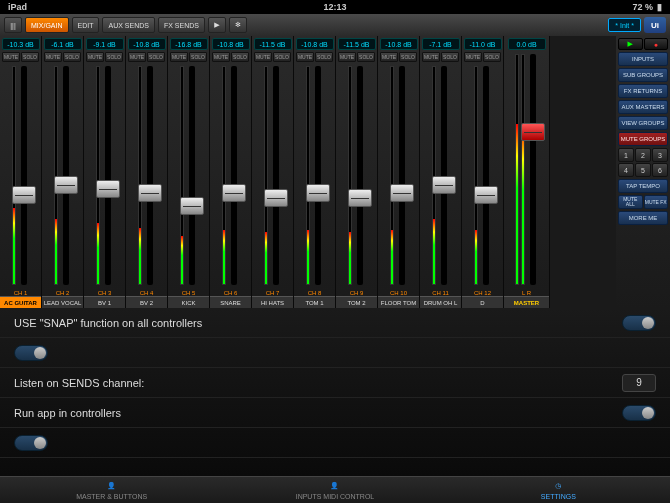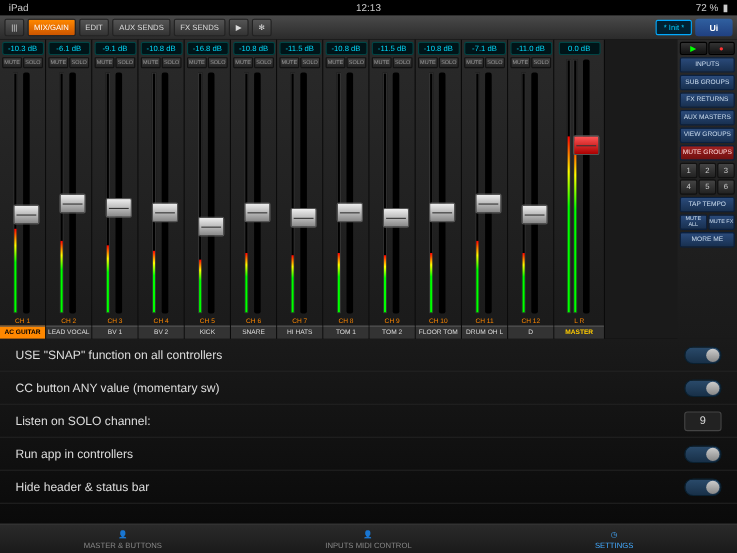--- a/index.html
+++ b/index.html
@@ -1,30 +1,30 @@
 <!DOCTYPE html>
 <html><head>
 <meta charset="utf-8">
 <style>
 * { margin: 0; padding: 0; box-sizing: border-box; font-family: Arial, Helvetica, sans-serif; }
 body { width: 670px; height: 503px; background: #000; color: #fff; overflow: hidden; position: relative; }
 
 
-.status-bar { height: 14px; background: #000; display: flex; justify-content: space-between; align-items: center; padding: 0 8px; font-size: 9px; color: #ccc; }
+.status-bar { height: 14px; background: #000; display: flex; justify-content: space-between; align-items: center; padding: 0 8px; font-size: 9px; color: #ccc; font-weight: bold; }
 .status-bar .center { position: absolute; left: 50%; transform: translateX(-50%); }
 .status-bar .right { display: flex; align-items: center; gap: 4px; }
 
 
 .mixer-header { height: 22px; background: linear-gradient(#4a4a4a, #2a2a2a); display: flex; align-items: center; padding: 0 4px; gap: 3px; }
 .hdr-btn { height: 16px; background: linear-gradient(#555,#333); border: 1px solid #222; border-radius: 2px; font-size: 7px; color: #ddd; display: flex; align-items: center; justify-content: center; padding: 0 5px; cursor: pointer; }
 .hdr-btn.active { background: linear-gradient(#ff8800,#cc5500); color: #fff; }
 .hdr-btn.icon { width: 18px; padding: 0; }
 .hdr-spacer { flex: 1; }
 .preset { height: 14px; background: #002030; border: 1px solid #0af; color: #0cf; font-size: 7px; padding: 0 6px; display: flex; align-items: center; border-radius: 2px; }
-.ui-logo { width: 34px; height: 16px; background: linear-gradient(#3060a0,#204080); border-radius: 3px; color: #fff; font-size: 8px; font-weight: bold; display: flex; align-items: center; justify-content: center; }
+.ui-logo { width: 22px; height: 16px; background: linear-gradient(#3060a0,#204080); border-radius: 3px; color: #fff; font-size: 8px; font-weight: bold; display: flex; align-items: center; justify-content: center; }
 
 
 .mixer-body { height: 272px; display: flex; background: #1a1a1a; }
 .channels { flex: 1; display: flex; overflow: hidden; }
 .channel { width: 42px; border-right: 1px solid #0a0a0a; display: flex; flex-direction: column; align-items: center; background: linear-gradient(#2a2a2a,#1a1a1a); position: relative; }
 .ch-db { width: 38px; height: 12px; margin-top: 2px; background: #001418; border: 1px solid #044; color: #0df; font-size: 7px; display: flex; align-items: center; justify-content: center; border-radius: 2px; }
 .ch-btns { display: flex; gap: 1px; margin-top: 2px; }
 .ch-btn { width: 18px; height: 10px; background: linear-gradient(#444,#222); border: 1px solid #111; font-size: 5px; color: #999; display: flex; align-items: center; justify-content: center; border-radius: 1px; cursor: pointer; }
 .fader-area { flex: 1; width: 100%; display: flex; justify-content: center; align-items: stretch; position: relative; padding: 4px 0; }
 .meter { width: 4px; background: #000; margin: 0 1px; position: relative; border: 1px solid #333; }
@@ -346,33 +346,31 @@
     <div class="side-btn">MORE ME</div>
   </div>
 </div>
 
 <div class="settings" id="settings">
     <div class="setting-row">
       <span>USE "SNAP" function on all controllers</span>
       <div class="toggle"></div>
     </div>
     <div class="setting-row">
-      <span>CC button ANY value (momentary sw)</span>
       <div class="toggle"></div>
     </div>
     <div class="setting-row">
-      <span>Listen on SOLO channel:</span>
+      <span>Listen on SENDS channel:</span>
       <div class="value-box">9</div>
     </div>
     <div class="setting-row">
       <span>Run app in controllers</span>
       <div class="toggle"></div>
     </div>
     <div class="setting-row">
-      <span>Hide header &amp; status bar</span>
       <div class="toggle"></div>
     </div>
   </div>
 
 <div class="tabs">
   <div class="tab">
     <span class="tab-icon">👤</span>
     <span>MASTER &amp; BUTTONS</span>
   </div>
   <div class="tab">

